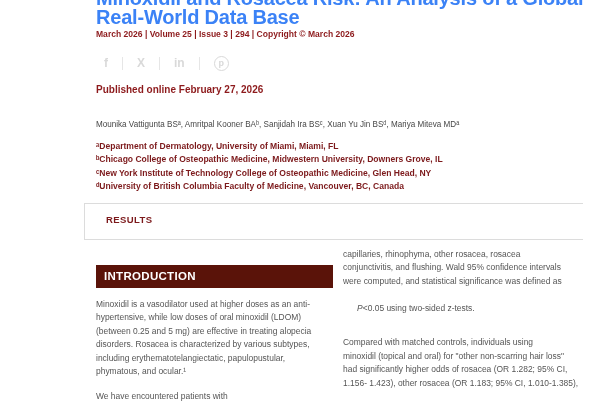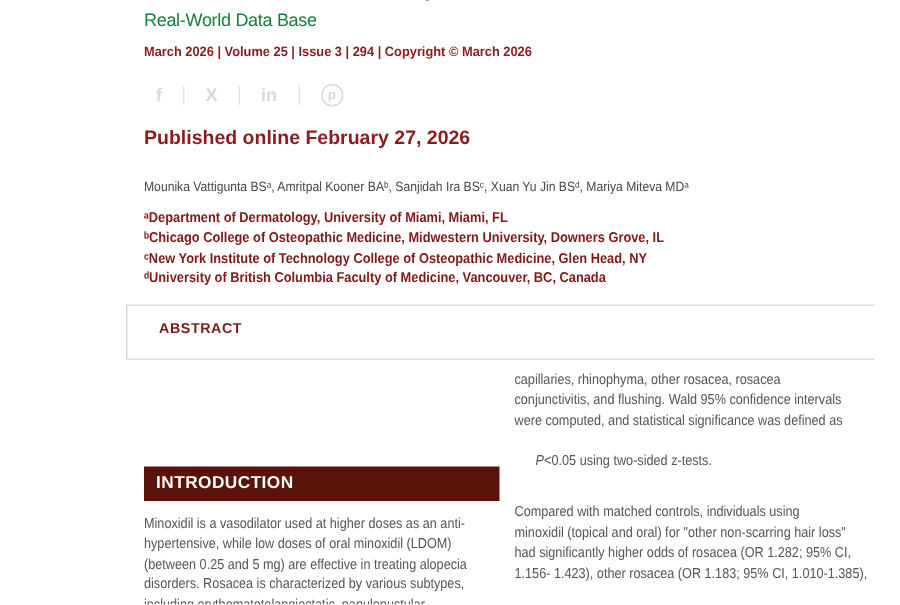--- a/index.html
+++ b/index.html
@@ -2,23 +2,23 @@
 <html><head>
 <meta charset="utf-8">
 <style>
   html,body{margin:0;padding:0;background:#ffffff;}
   #page{
     position:relative;width:600px;height:403px;overflow:hidden;background:#ffffff;
     font-family:"Liberation Sans","DejaVu Sans",sans-serif;
   }
   .abs{position:absolute;}
   
-  .title{font-size:12px;font-weight:400;color:#15803d;letter-spacing:-0.2px;white-space:nowrap;}
+  .title{font-size:20px;font-weight:700;color:#3b82f6;letter-spacing:-0.2px;white-space:nowrap;}
   .meta{font-size:9px;font-weight:700;color:#8d1a1c;transform:scaleX(0.95);transform-origin:0 0;white-space:nowrap;}
-  .published{font-size:13px;font-weight:700;color:#8d1a1c;white-space:nowrap;}
+  .published{font-size:10px;font-weight:700;color:#8d1a1c;white-space:nowrap;}
   
   .share-row{left:104px;top:56px;display:flex;align-items:center;gap:14px;height:15px;}
   .share-icon{color:#d9d9d9;font-weight:700;font-size:12px;line-height:15px;cursor:pointer;}
   .share-sep{width:1px;height:13px;background:#e6e6e6;}
   .pin-circle{
     width:13px;height:13px;border:1.5px solid #d9d9d9;border-radius:50%;
     display:flex;align-items:center;justify-content:center;
     color:#d9d9d9;font-weight:700;font-size:9px;line-height:1;
   }
   
@@ -26,21 +26,21 @@
   .affils{font-size:9.5px;font-weight:700;color:#7c191b;line-height:13.3px;
           transform:scaleX(0.9);transform-origin:0 0;white-space:pre;}
   
   .hline{height:1px;background:#dcdcdc;}
   .vline{width:1px;background:#dcdcdc;}
   .tab-label{font-size:9.5px;font-weight:700;color:#7c191b;letter-spacing:0.4px;cursor:pointer;}
   
   .col{position:absolute;}
   .sec-head{
     background:#5a1309;color:#ffffff;font-weight:700;font-size:11.5px;
-    letter-spacing:0.3px;padding:5px 0 5px 8px;height:13px;line-height:13px;margin-top:46px;
+    letter-spacing:0.3px;padding:5px 0 5px 8px;height:13px;line-height:13px;
   }
   .body-p{
     font-size:9.6px;color:#555555;line-height:13.4px;white-space:pre;
     transform:scaleX(0.88);transform-origin:0 0;
   }
   .body-line{font-size:9.6px;color:#555555;line-height:13.4px;white-space:pre;
     transform:scaleX(0.88);transform-origin:0 0;}
   .ital{font-style:italic;}
 </style>
 </head>
@@ -68,21 +68,21 @@
   <div class="abs authors" style="left:96px;top:119px;">Mounika Vattigunta BSᵃ, Amritpal Kooner BAᵇ, Sanjidah Ira BSᶜ, Xuan Yu Jin BSᵈ, Mariya Miteva MDᵃ</div>
 
   <div class="abs affils" style="left:96px;top:139px;">ᵃDepartment of Dermatology, University of Miami, Miami, FL
 ᵇChicago College of Osteopathic Medicine, Midwestern University, Downers Grove, IL
 ᶜNew York Institute of Technology College of Osteopathic Medicine, Glen Head, NY
 ᵈUniversity of British Columbia Faculty of Medicine, Vancouver, BC, Canada</div>
 
   <div class="abs hline" style="left:84px;top:203px;width:499px;"></div>
   <div class="abs hline" style="left:84px;top:239px;width:499px;"></div>
   <div class="abs vline" style="left:84px;top:203px;height:36px;"></div>
-  <div class="abs tab-label" style="left:106px;top:214px;">ABSTRACT</div>
+  <div class="abs tab-label" style="left:106px;top:214px;">RESULTS</div>
 
   <div class="col" style="left:96px;top:265px;width:237px;">
     <div class="sec-head">INTRODUCTION</div>
     <div class="body-p" style="margin-top:9px;">Minoxidil is a vasodilator used at higher doses as an anti-
 hypertensive, while low doses of oral minoxidil (LDOM)
 (between 0.25 and 5 mg) are effective in treating alopecia
 disorders. Rosacea is characterized by various subtypes,
 including erythematotelangiectatic, papulopustular,
 phymatous, and ocular.¹</div>
     <div class="body-p" style="margin-top:12px;">We have encountered patients with</div>

